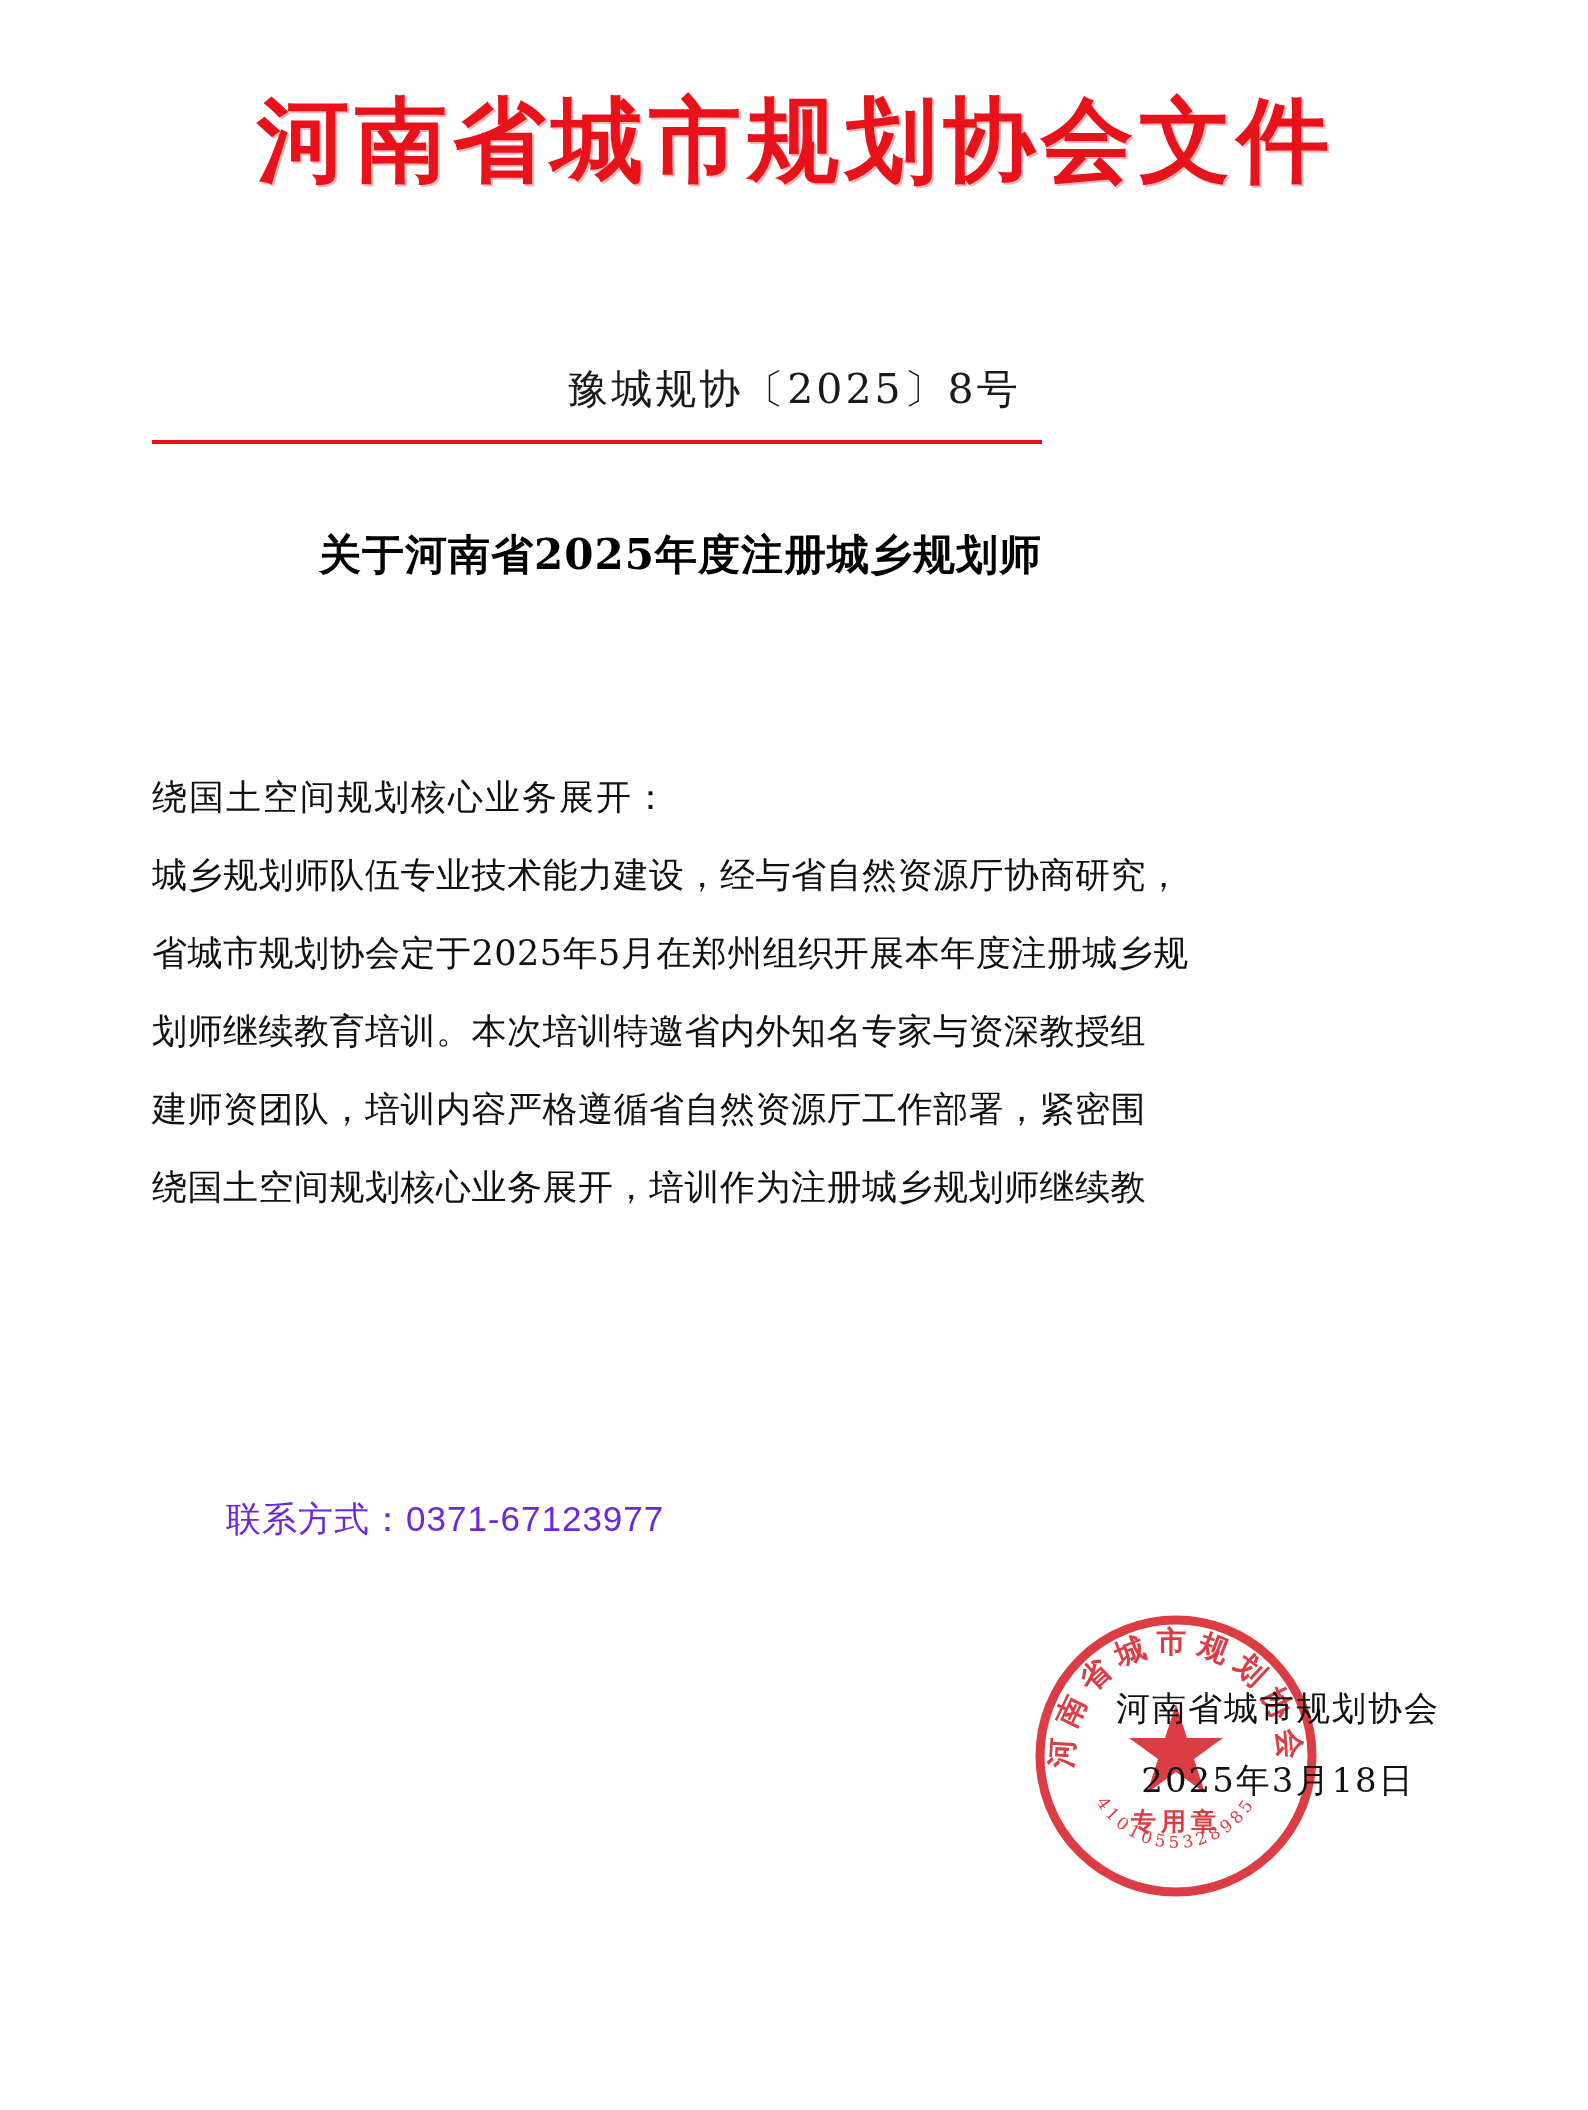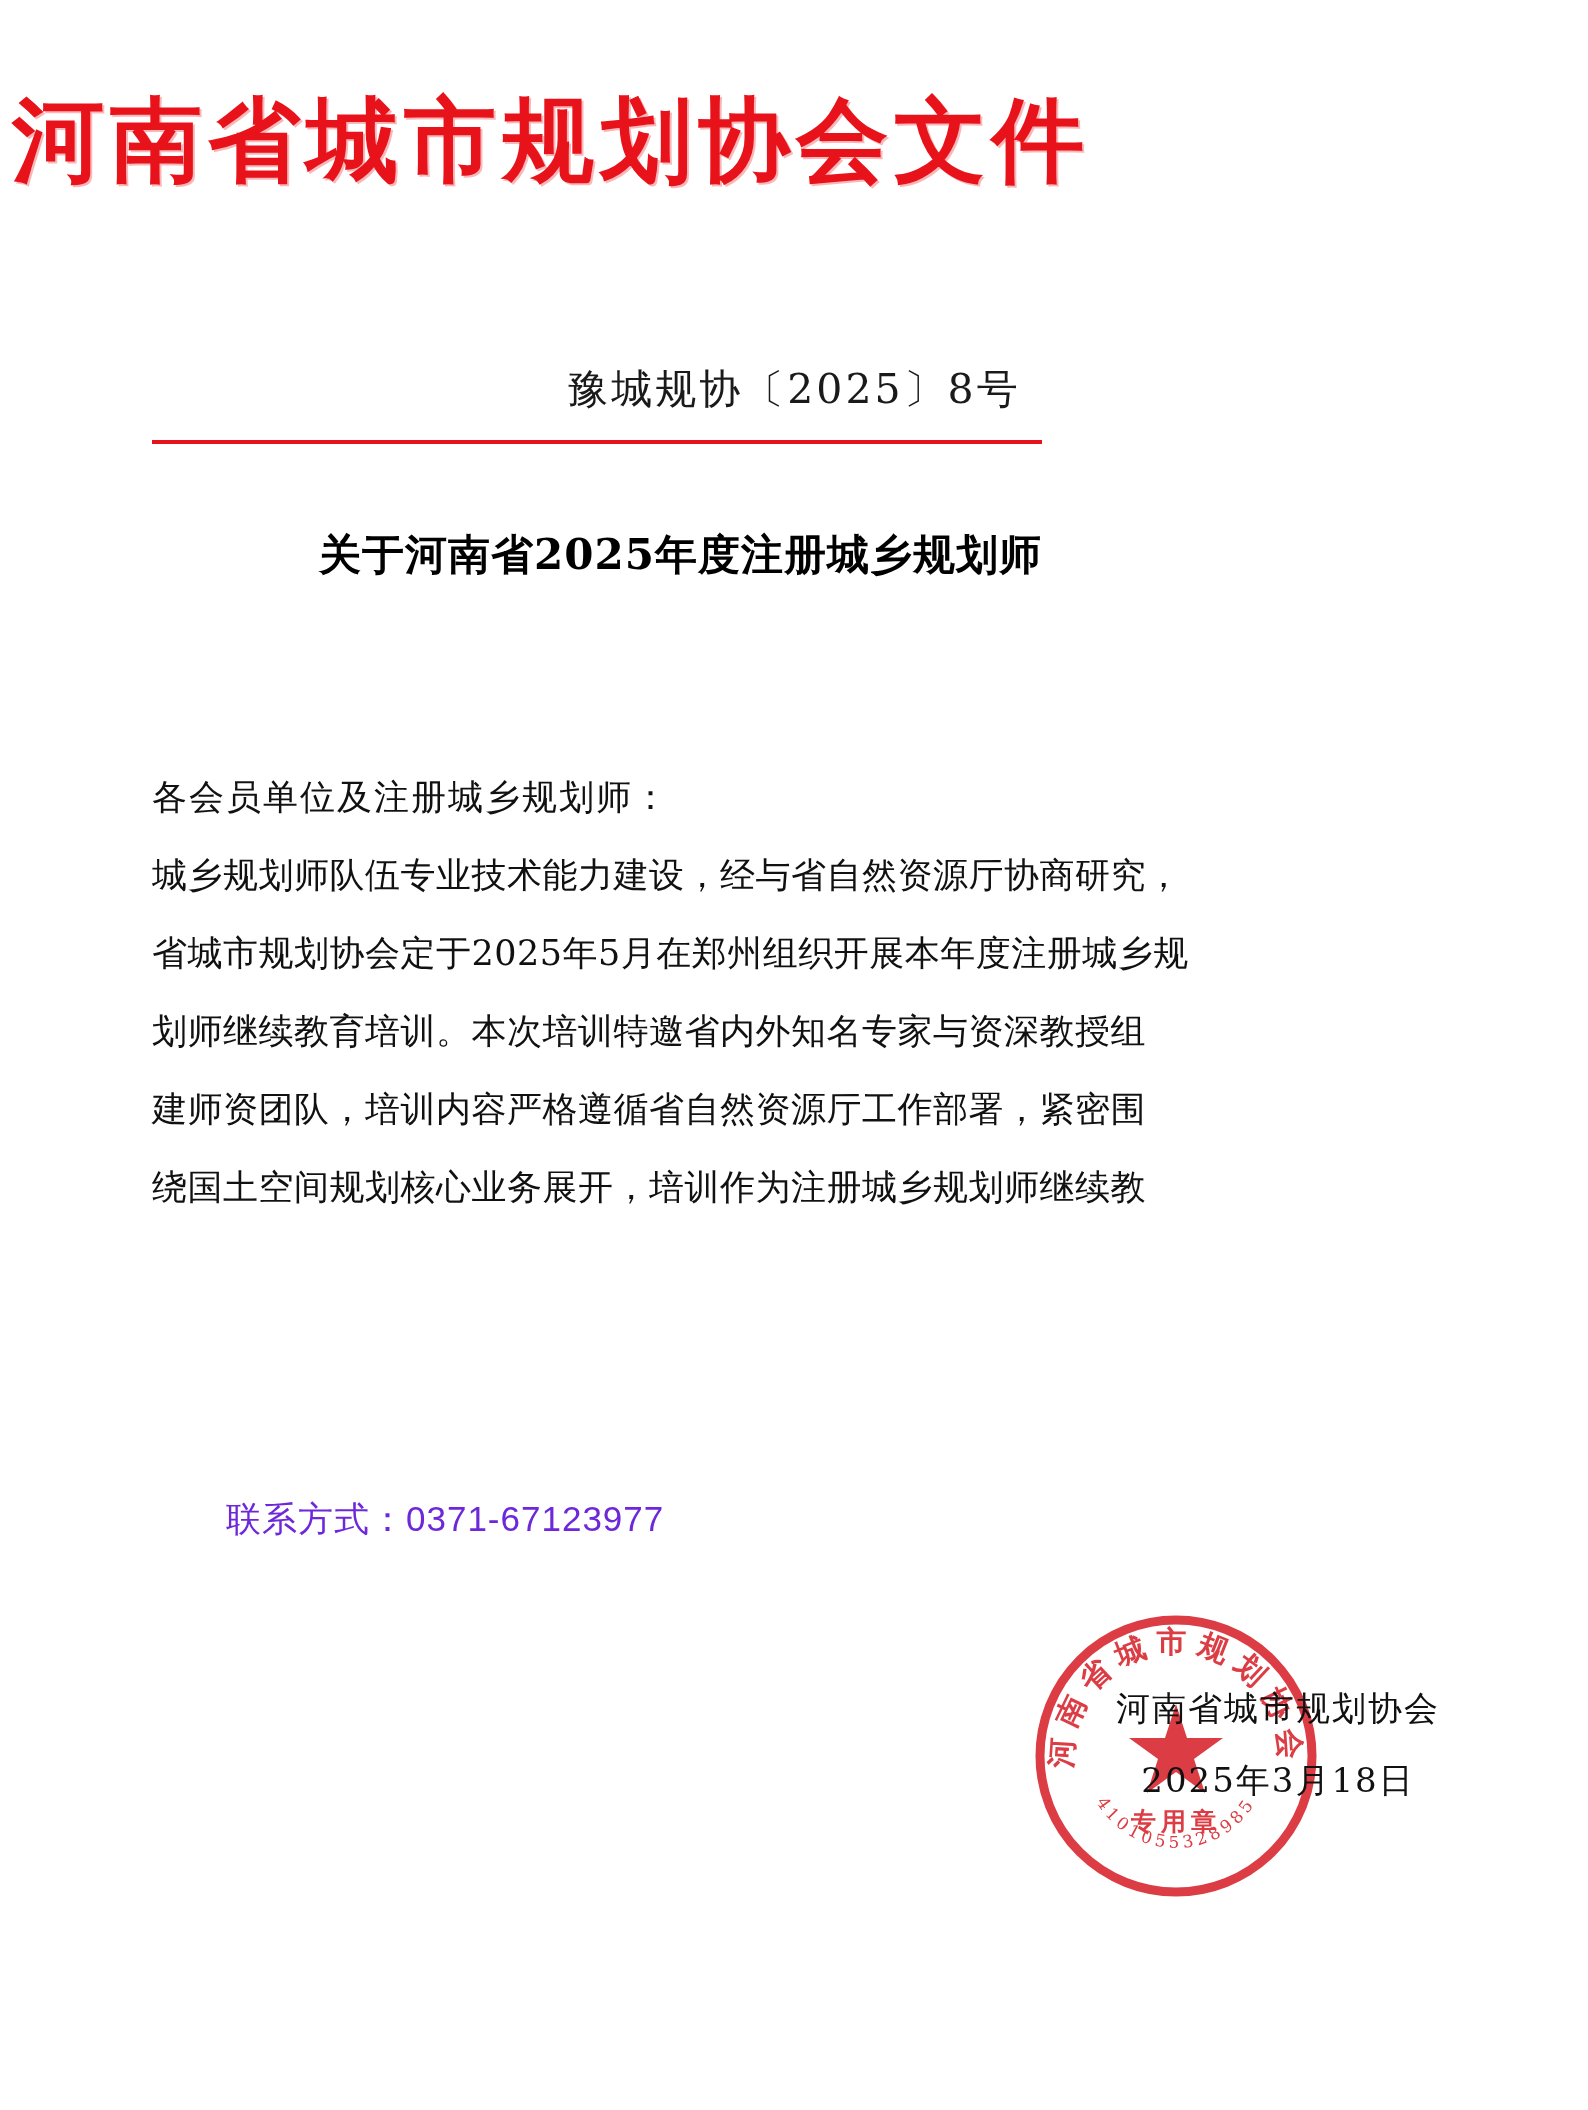--- a/index.html
+++ b/index.html
@@ -20,24 +20,24 @@
     position: relative;
     width: 1588px;
     height: 2110px;
     background: #ffffff;
     box-sizing: border-box;
   }
 
   
   .masthead {
     position: absolute;
-    left: 12px;
+    left: 4px;
     right: 0;
     top: 92px;
-    text-align: left;
+    text-align: center;
   }
   .masthead-title {
     display: inline-block;
     font-family: "DejaVu Serif", "Liberation Serif", serif;
     font-weight: bold;
     font-size: 92px;
     line-height: 1.05;
     color: #e8131a;
     letter-spacing: 6px;
     white-space: nowrap;
@@ -177,21 +177,21 @@
     <div class="docnum">豫城规协〔2025〕8号</div>
   </div>
 
   <div class="red-rule"></div>
 
   <div class="doc-title">
     <div class="tline">关于河南省2025年度注册城乡规划师</div>
   </div>
 
   <div class="body-block">
-    <div class="salutation">各会员单位及注册城乡规划师：</div>
+    <div class="salutation">绕国土空间规划核心业务展开：</div>
     <div class="para-line">城乡规划师队伍专业技术能力建设，经与省自然资源厅协商研究，</div>
     <div class="para-line">省城市规划协会定于2025年5月在郑州组织开展本年度注册城乡规</div>
     <div class="para-line">划师继续教育培训。本次培训特邀省内外知名专家与资深教授组</div>
     <div class="para-line">建师资团队，培训内容严格遵循省自然资源厅工作部署，紧密围</div>
     <div class="para-line">绕国土空间规划核心业务展开，培训作为注册城乡规划师继续教</div>
   </div>
 
   <div class="contact-row">
     <div class="contact-line">联系方式：0371-67123977</div>
   </div>

